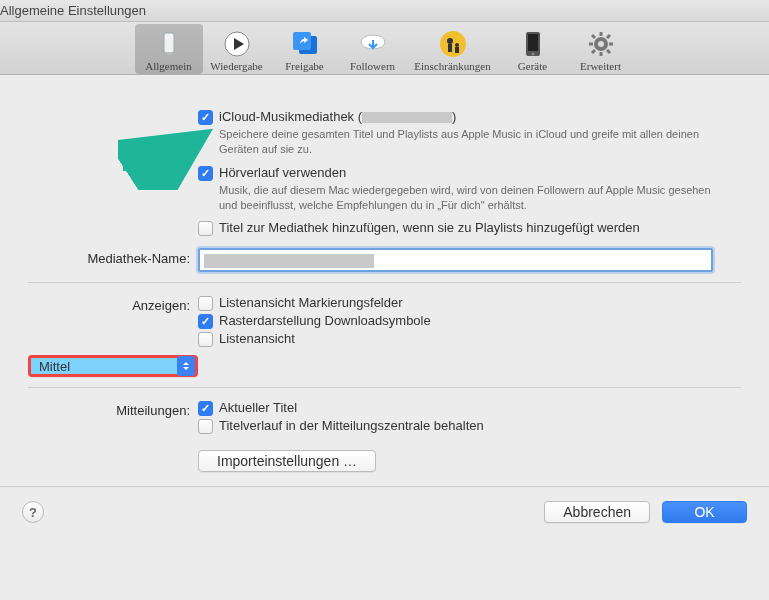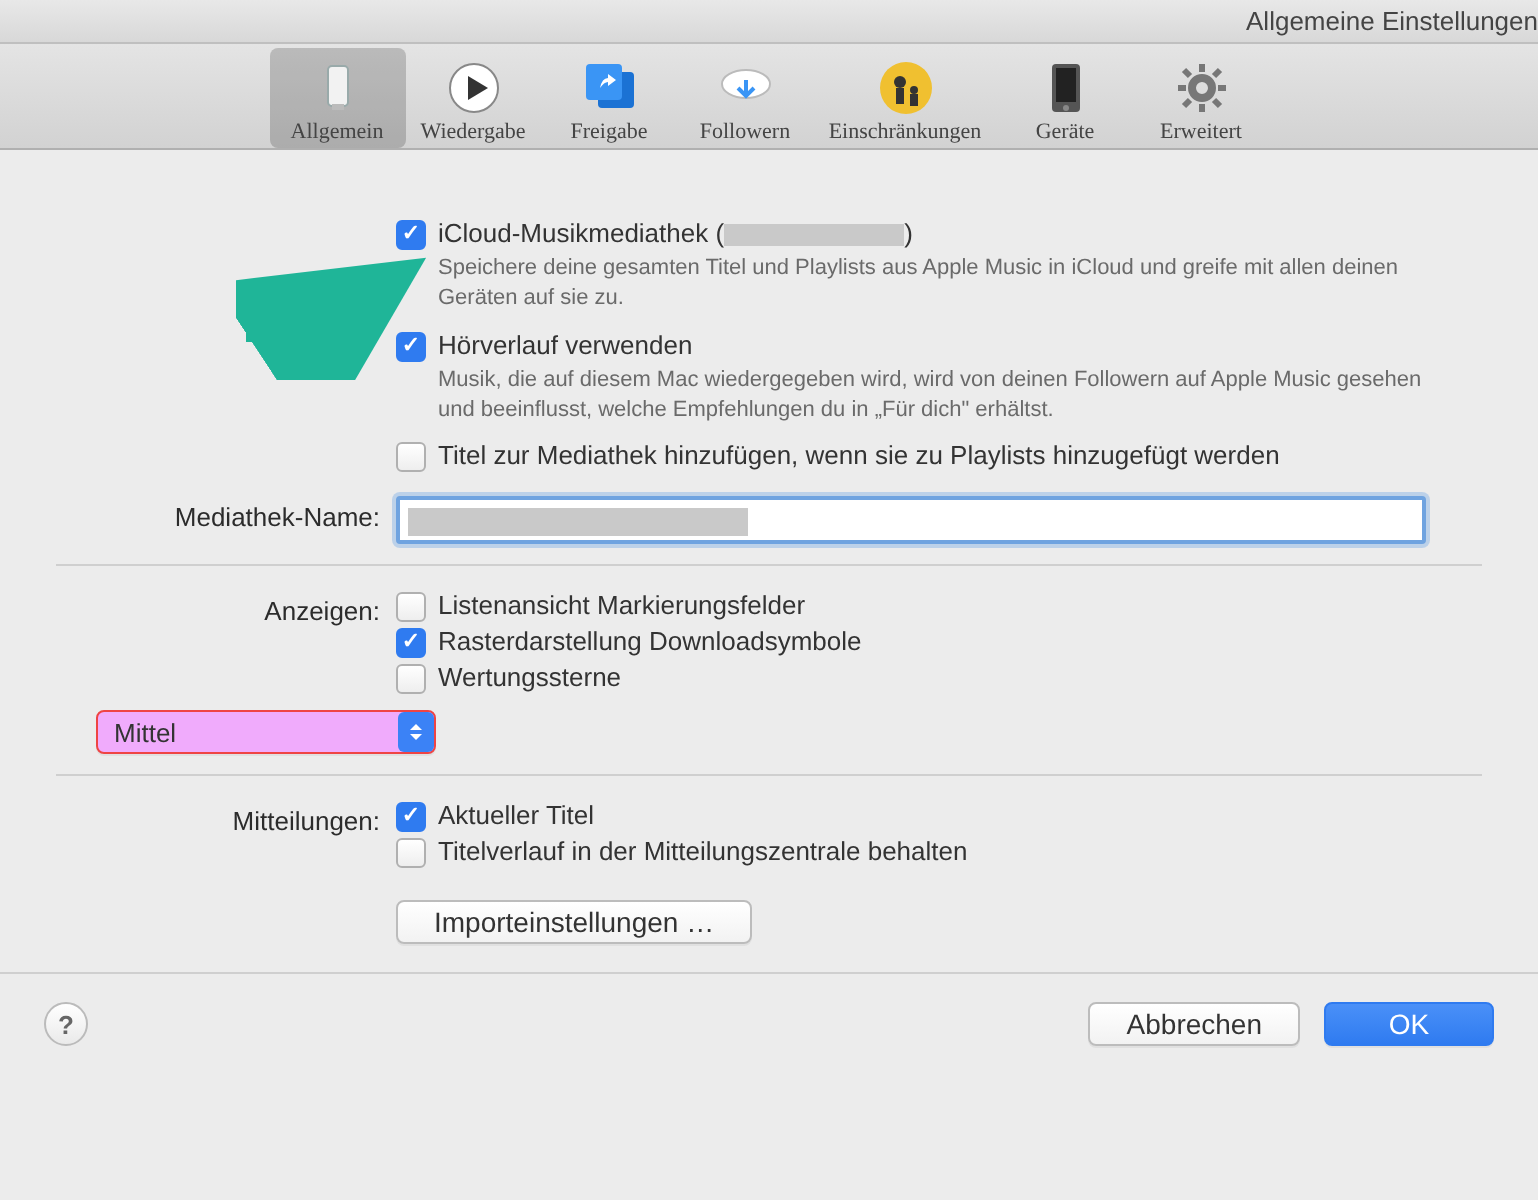--- a/index.html
+++ b/index.html
@@ -8,21 +8,21 @@
   font-size: 13px;
   background: #ececec;
   width: 769px;
   height: 600px;
   overflow: hidden;
   color: #333;
 }
 .titlebar {
   height: 22px;
   background: linear-gradient(#e8e8e8, #d8d8d8);
-  text-align: right;
+  text-align: left;
   line-height: 22px;
   font-size: 13px;
   font-weight: 500;
   color: #444;
   border-bottom: 1px solid #bfbfbf;
 }
 .toolbar {
   display: flex;
   justify-content: center;
   gap: 0;
@@ -86,24 +86,23 @@
   background: linear-gradient(#fff,#eee);
   display: inline-flex; align-items: center; justify-content: center;
   flex-shrink: 0; margin-top: 1px;
 }
 .chkbox.checked { background: #2f7bf0; border-color: #2f7bf0; }
 .chkbox.checked::after { content: "✓"; color: #fff; font-size: 11px; font-weight: bold; line-height: 1; }
 .desc { font-size: 11px; color: #6a6a6a; margin: 2px 0 8px 21px; line-height: 1.35; max-width: 495px; }
 .sep { border: none; border-top: 1px solid #cfcfcf; margin: 10px 0 12px; }
 .select {
   display: inline-flex; align-items: center;
-  height: 22px; background: #f0abfc; border: 1px solid #ef4444;
+  height: 22px; background: #7dd3fc; border: 3px solid #ef4444;
   border-radius: 4px; padding: 0 0 0 8px; min-width: 170px;
   box-shadow: 0 1px 0 rgba(0,0,0,0.05);
-  margin-left: 20px;
 }
 .select .arrow {
   width: 18px; height: 20px; margin-left: auto;
   background: #3b82f6; border-radius: 3px;
   display: flex; flex-direction: column; align-items: center; justify-content: center; gap: 1px;
 }
 .select .arrow::before { content:""; border:3px solid transparent; border-bottom-color:#fff; margin-bottom:1px; }
 .select .arrow::after { content:""; border:3px solid transparent; border-top-color:#fff; }
 .btn {
   height: 22px; padding: 0 18px; border: 1px solid #bcbcbc;
@@ -259,21 +258,21 @@
       <div class="chkrow">
             <span class="chkbox"></span>
             <span>Listenansicht Markierungsfelder</span>
           </div>
       <div class="chkrow">
             <span class="chkbox checked"></span>
             <span>Rasterdarstellung Downloadsymbole</span>
           </div>
       <div class="chkrow">
             <span class="chkbox"></span>
-            <span>Wertungssterne</span>
+            <span>Listenansicht</span>
           </div>
     </div>
   </div>
 
   <div class="row" style="align-items:center">
     <div class="ctrl">
       <div class="select">
         <span>Mittel</span>
         <span class="arrow"></span>
       </div>

